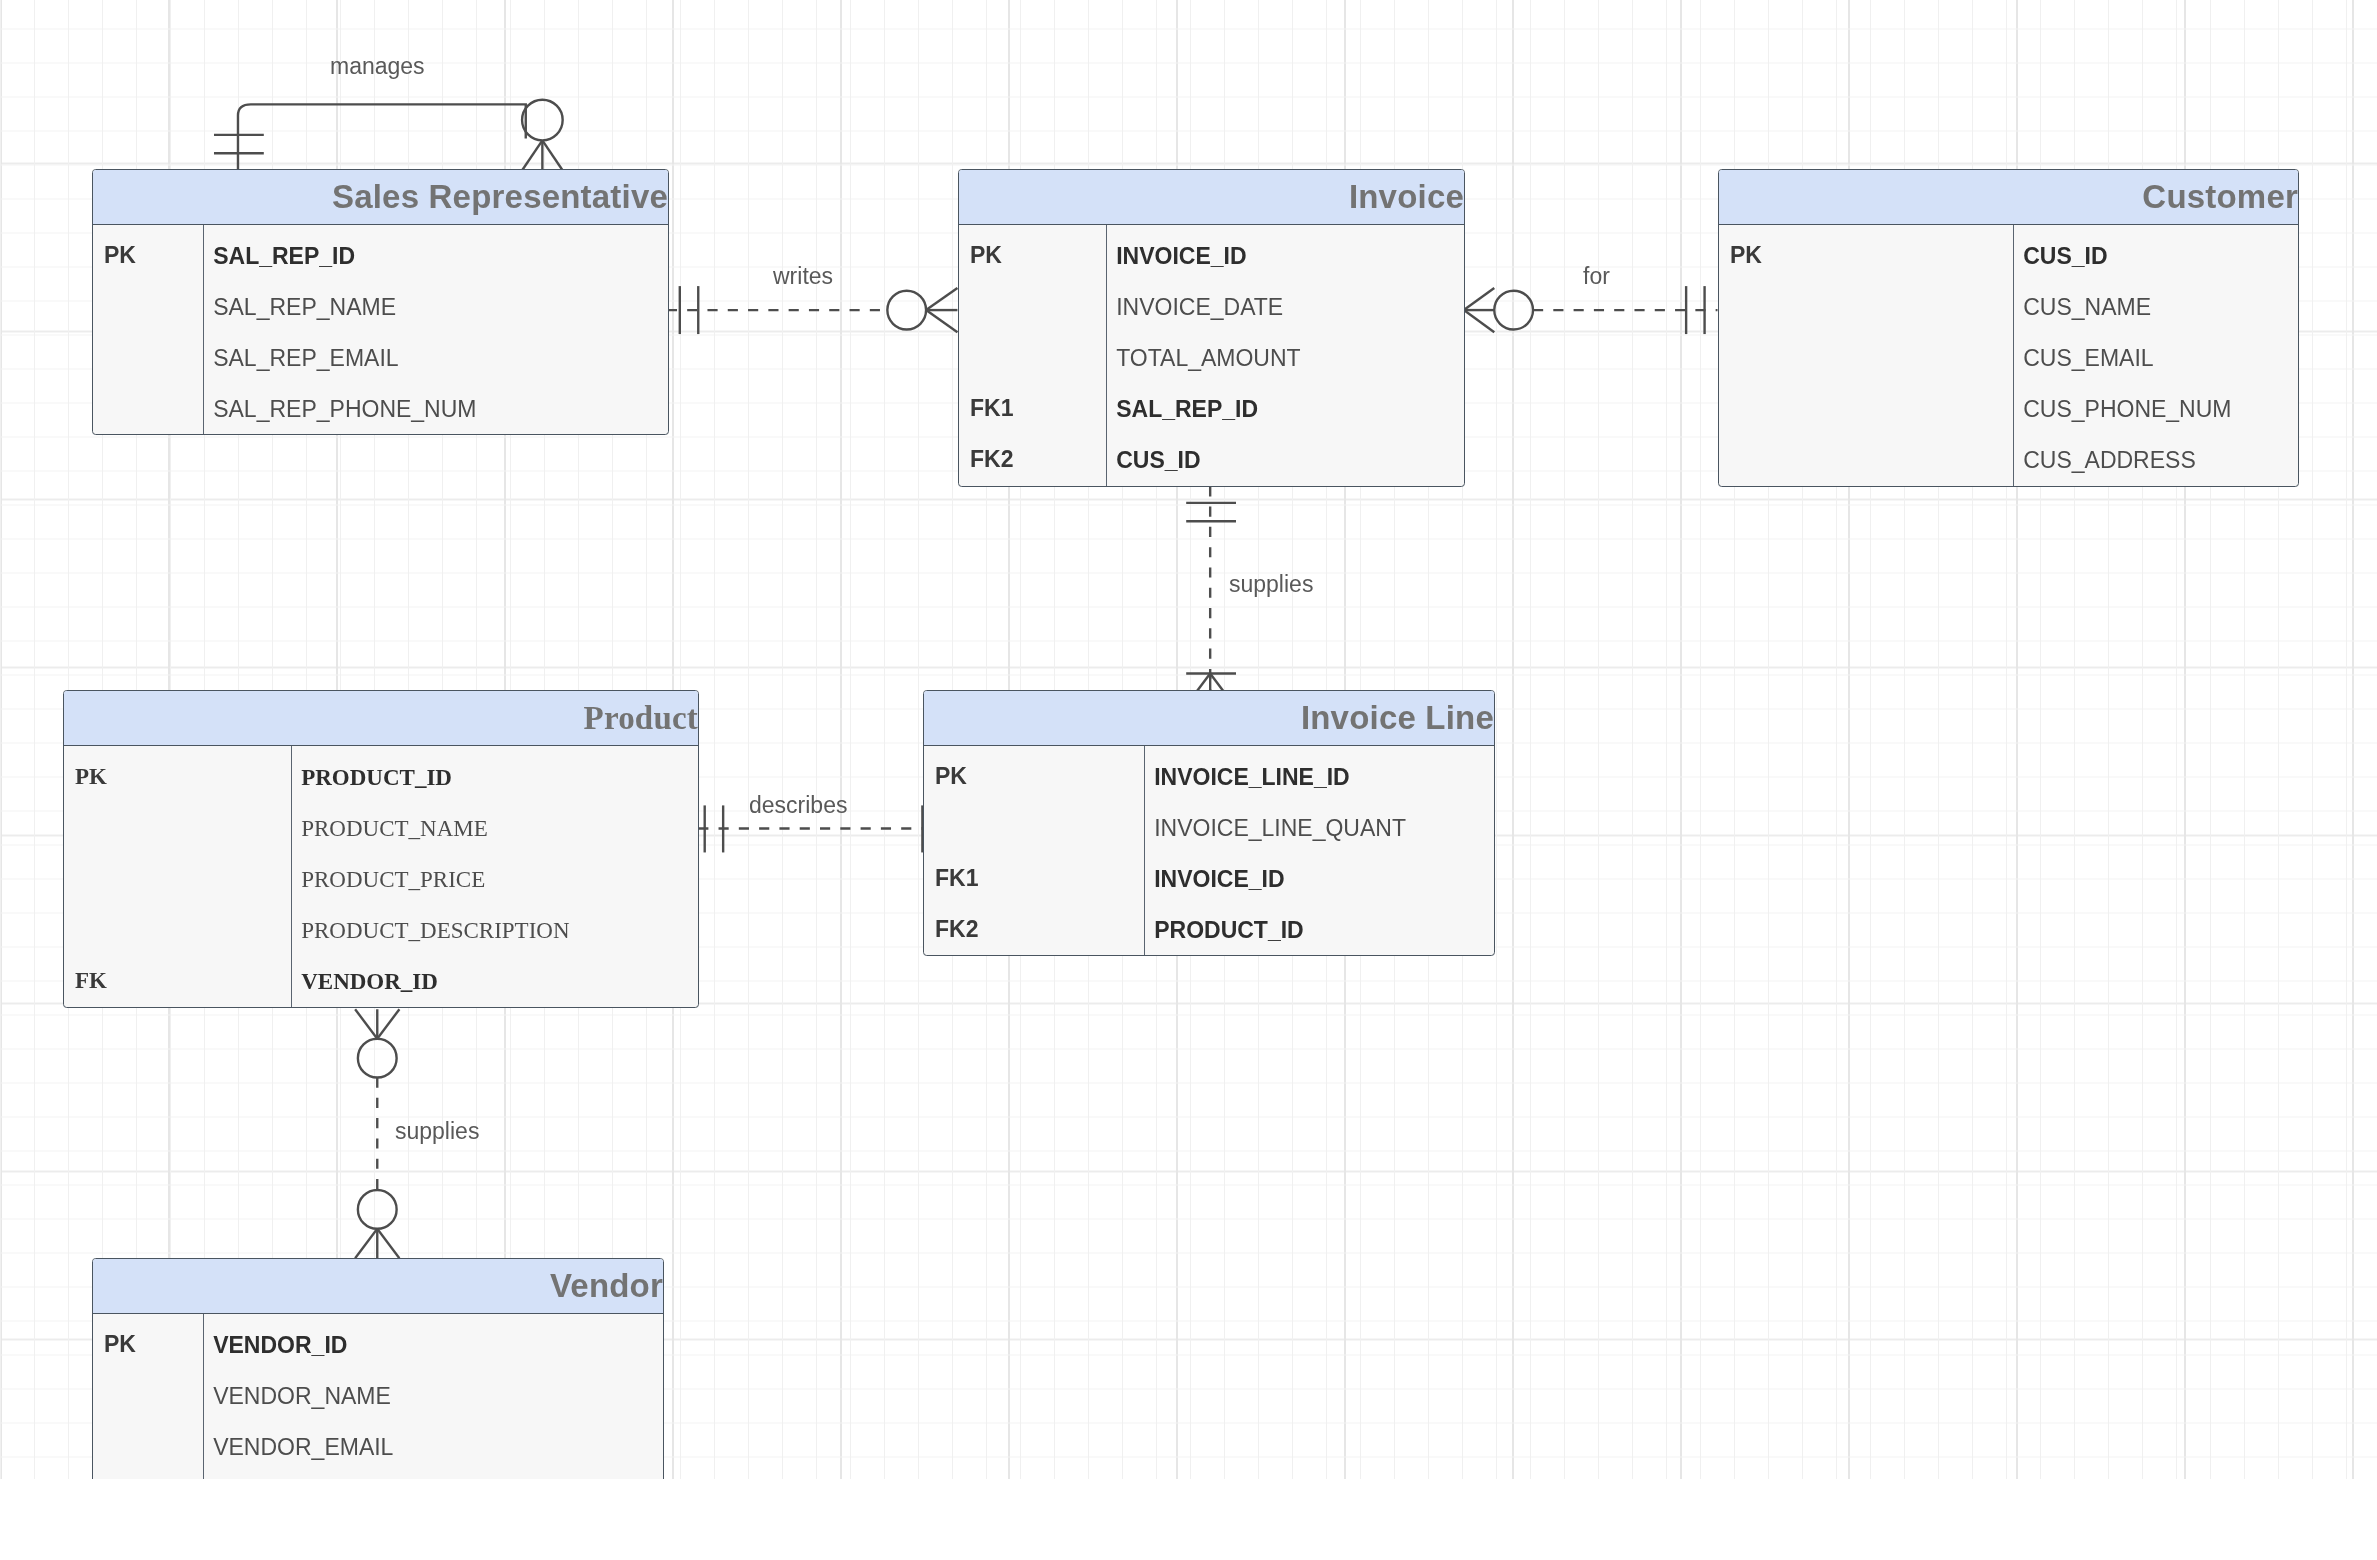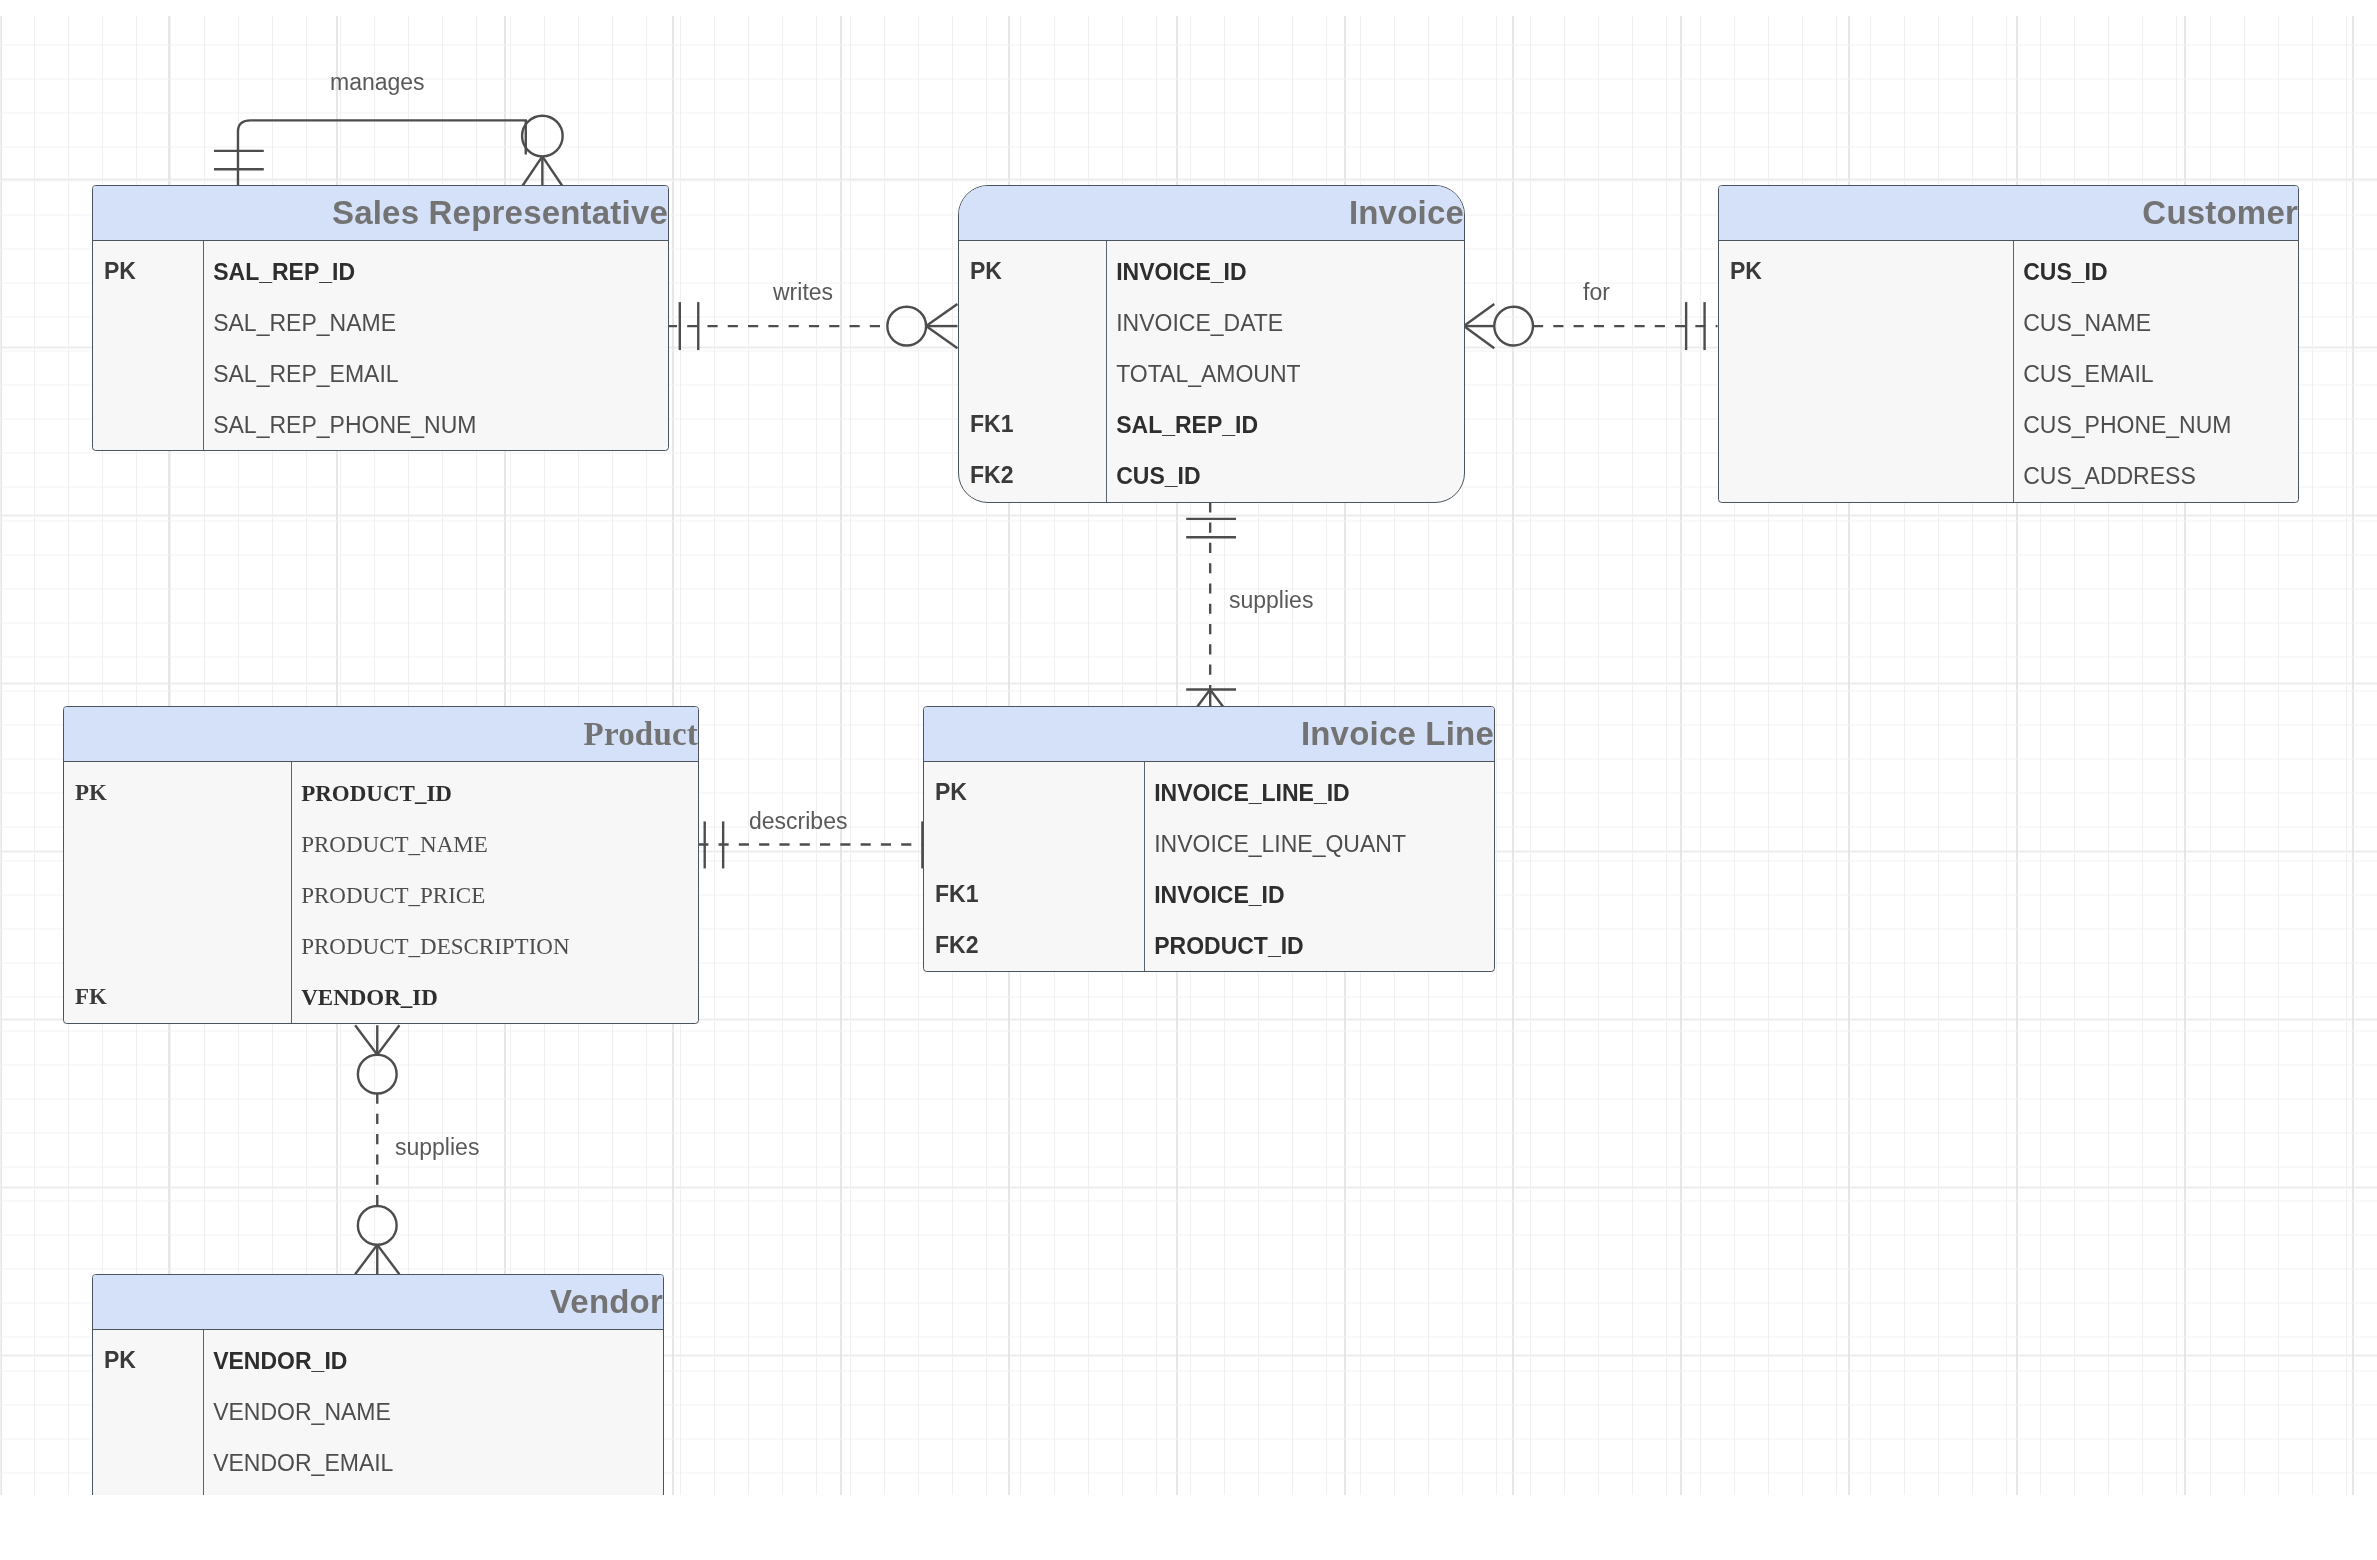--- a/index.html
+++ b/index.html
@@ -21,21 +21,20 @@
       linear-gradient(to right, #f0f0f0 1.4px, transparent 1.4px),
       linear-gradient(to bottom, #f2f2f2 1.4px, transparent 1.4px),
       linear-gradient(to right, #e6e6e6 1.8px, transparent 1.8px),
       linear-gradient(to bottom, #ececec 1.8px, transparent 1.8px);
     background-size:
       34px 34px,
       34px 34px,
       168px 168px,
       168px 168px;
     background-position: 0 -5.5px, 0 -5.5px, 0 -5.5px, 0 -5.5px;
-    margin-top: 16px;
   }
 
   
   .entity {
     position: absolute;
     box-sizing: border-box;
     border: 1.8px solid #4a5560;
     border-radius: 3.7px;
     background: #f7f7f7;
     overflow: hidden;
@@ -196,21 +195,21 @@
       </div>
       <div class="col-attr">
         <div class="row key">SAL_REP_ID</div>
         <div class="row">SAL_REP_NAME</div>
         <div class="row">SAL_REP_EMAIL</div>
         <div class="row">SAL_REP_PHONE_NUM</div>
       </div>
     </div>
   </div>
 
-  <div class="entity" style="left:958px; top:169px; width:507px; height:318px;border-radius:30px;">
+  <div class="entity" style="left:958px; top:169px; width:507px; height:318px;">
     <div class="entity-title">Invoice</div>
     <div class="entity-body">
       <div class="col-key" style="width:148px; flex:0 0 148px;">
         <div class="row">PK</div>
         <div class="row blank"></div>
         <div class="row blank"></div>
         <div class="row">FK1</div>
         <div class="row">FK2</div>
       </div>
       <div class="col-attr">

